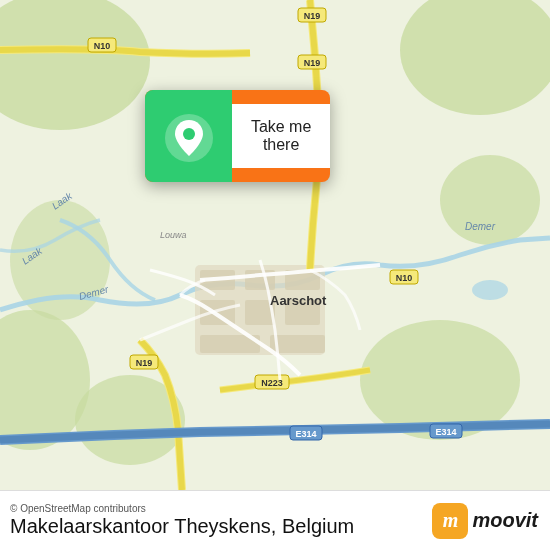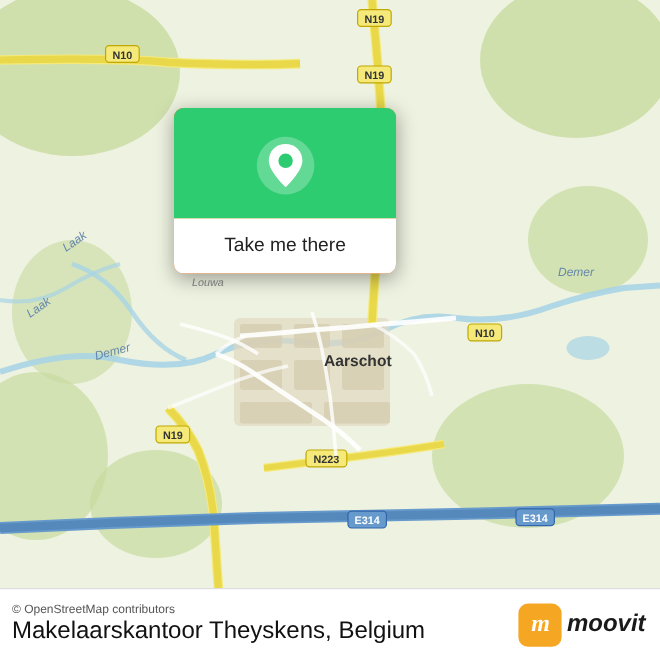--- a/index.html
+++ b/index.html
@@ -30,21 +30,21 @@
 
     #popup-overlay {
       position: absolute;
       top: 90px;
       left: 145px;
       width: 185px;
       background: #f97316;
       border-radius: 8px;
       box-shadow: 0 4px 16px rgba(0,0,0,0.35);
       display: flex;
-      flex-direction: column;
+      flex-direction: row;
       align-items: center;
       overflow: hidden;
       z-index: 10;
     }
 
     #popup-icon-area {
       background: #2ecc71;
       width: 100%;
       display: flex;
       justify-content: center;

